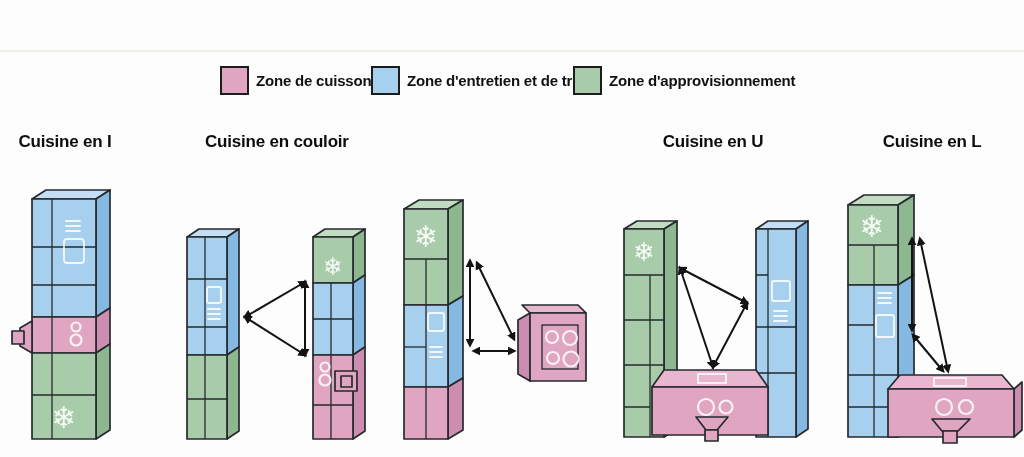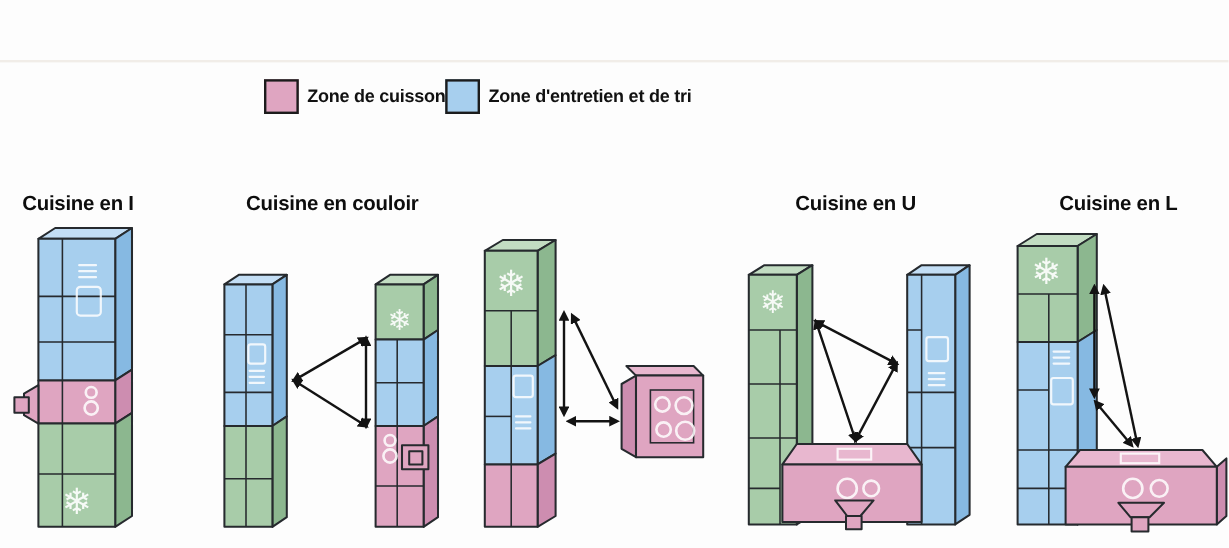--- a/index.html
+++ b/index.html
@@ -5,21 +5,21 @@
   html,body{margin:0;padding:0;background:#ffffff;}
   .canvas{position:relative;width:1024px;height:457px;background:#fdfdfd;overflow:hidden;
           font-family:"Liberation Sans",sans-serif;}
   .top-rule{position:absolute;left:0;top:50px;width:100%;height:2px;background:#f1ede8;}
   .legend-item{position:absolute;display:flex;align-items:center;gap:7px;top:66px;}
   .legend-item.li-0{left:220px;} .legend-item.li-1{left:371px;} .legend-item.li-2{left:573px;}
   .swatch{width:29px;height:29px;border:2px solid #1c1c1c;box-sizing:border-box;flex:0 0 auto;}
   .sw-cui{background:var(--c-cuisson,#dfa5c1);} .sw-ent{background:var(--c-entretien,#a7cfee);}
   .sw-app{background:var(--c-appro,#a8cca9);}
   .legend-label{font-size:15px;font-weight:700;color:#111;letter-spacing:-0.2px;white-space:nowrap;}
-  .kitchen-title{position:absolute;top:160px;text-align:center;font-size:17px;font-weight:700;
+  .kitchen-title{position:absolute;top:132px;text-align:center;font-size:17px;font-weight:700;
                  color:#0d0d0d;letter-spacing:-0.2px;white-space:nowrap;}
   .t0{left:5px;width:120px;} .t1{left:205px;width:140px;} .t2{left:425px;width:140px;}
   .t3{left:643px;width:140px;} .t4{left:862px;width:140px;}
   svg.fig{position:absolute;overflow:visible;}
   #fig-i{left:10px;top:187px;} #fig-couloir{left:175px;top:187px;} #fig-ilot{left:390px;top:187px;}
   #fig-u{left:610px;top:185px;} #fig-l{left:830px;top:175px;}
   .ol{stroke:var(--c-outline,#262a2e);stroke-width:1.7;stroke-linejoin:round;}
   .ln{stroke:var(--c-outline,#262a2e);stroke-width:1.3;fill:none;}
   .f-cui{fill:var(--c-cuisson,#dfa5c1);} .f-cui-s{fill:var(--c-cuisson-side,#cd8db0);} .f-cui-t{fill:var(--c-cuisson-top,#e8b7cf);}
   .f-ent{fill:var(--c-entretien,#a7cfee);} .f-ent-s{fill:var(--c-entretien-side,#86b9e2);} .f-ent-t{fill:var(--c-entretien-top,#c3def5);}
@@ -37,20 +37,24 @@
   <div class="top-rule"></div>
 
   <div class="legend-item li-0">
     <span class="swatch sw-cui"></span>
     <span class="legend-label">Zone de cuisson</span>
   </div>
   <div class="legend-item li-1">
     <span class="swatch sw-ent"></span>
     <span class="legend-label">Zone d'entretien et de tri</span>
   </div>
+  <div class="legend-item li-2">
+    <span class="swatch sw-app"></span>
+    <span class="legend-label">Zone d'approvisionnement</span>
+  </div>
 
   <div class="kitchen-title t0">Cuisine en I</div>
   <div class="kitchen-title t1">Cuisine en couloir</div>
   <div class="kitchen-title t4">Cuisine en L</div>
   <div class="kitchen-title t3">Cuisine en U</div>
 
   <svg id="fig-i" class="fig" width="130" height="270" viewBox="0 0 130 270">
     <g>
       <polygon class="f-ent-t ol" points="22,12 86,12 100,3 36,3"></polygon>
       <polygon class="f-ent-s ol" points="86,12 100,3 100,121 86,130"></polygon>

